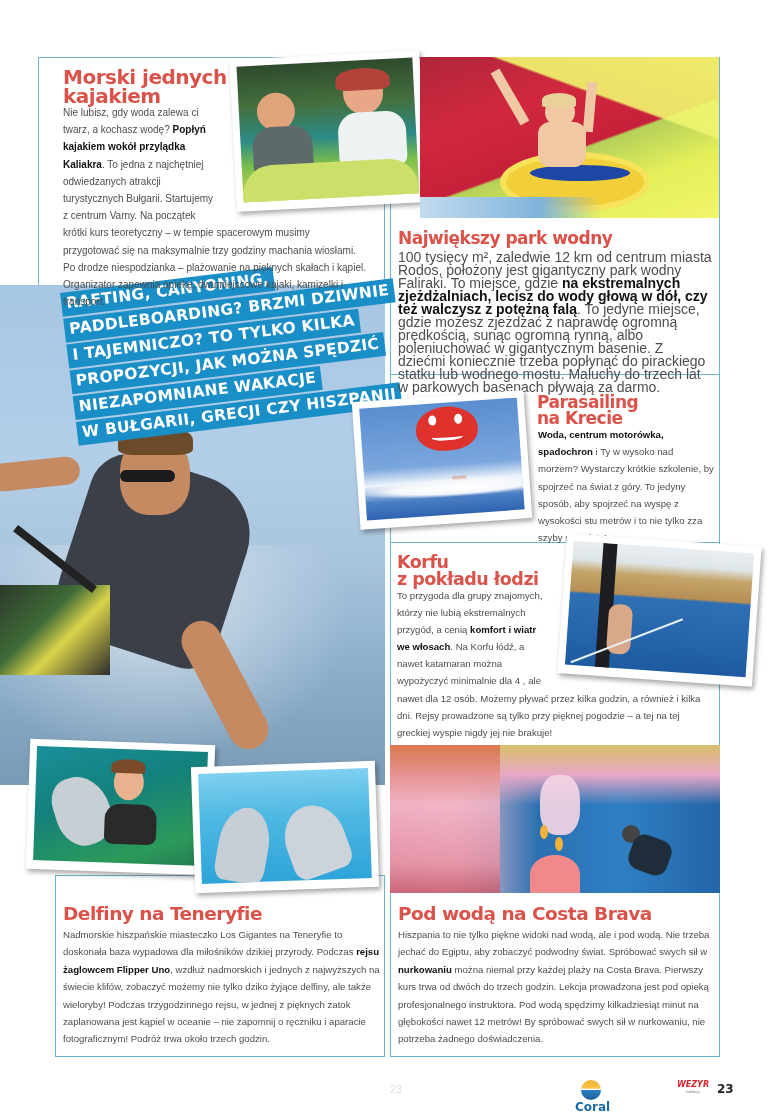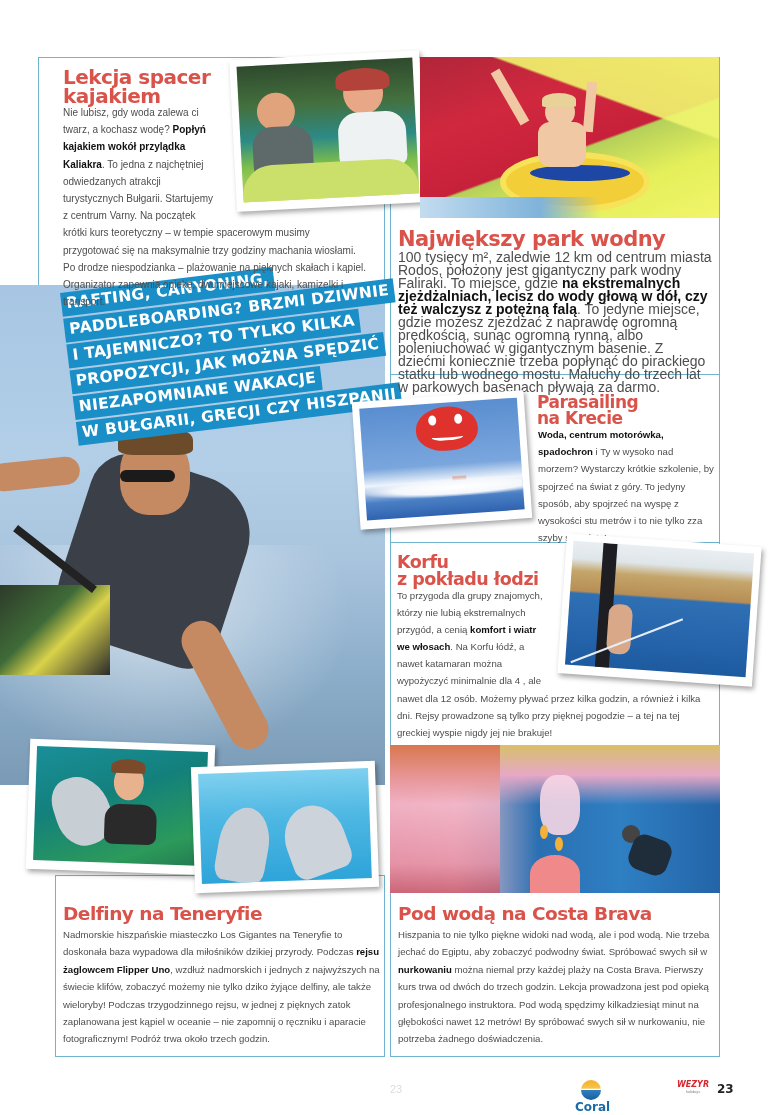--- a/index.html
+++ b/index.html
@@ -64,21 +64,21 @@
 <div class="abs" style="left:60px; top:293px; width:310px; transform:rotate(-7deg); transform-origin:left top;">
   <div class="banner-line">RAFTING, CANYONING,</div><br>
   <div class="banner-line">PADDLEBOARDING? BRZMI DZIWNIE</div><br>
   <div class="banner-line">I TAJEMNICZO? TO TYLKO KILKA</div><br>
   <div class="banner-line">PROPOZYCJI, JAK MOŻNA SPĘDZIĆ</div><br>
   <div class="banner-line">NIEZAPOMNIANE WAKACJE</div><br>
   <div class="banner-line">W BUŁGARII, GRECJI CZY HISZPANII</div>
 </div>
 
 <div class="abs title" style="left:63px; top:68px; font-size:20px;">
-  <div>Lekcja spacer</div>
+  <div>Morski jednych</div>
   <div>kajakiem</div>
 </div>
 <div class="abs body-text" style="left:63px; top:104px; width:305px;">
   <div style="float:right; width:152px; height:117px;"></div>
   <span>Nie lubisz, gdy woda zalewa ci twarz, a kochasz wodę? </span><b>Popłyń kajakiem wokół przylądka Kaliakra</b><span>. To jedna z najchętniej odwiedzanych atrakcji turystycznych Bułgarii. Startujemy z centrum Varny. Na początek krótki kurs teoretyczny – w tempie spacerowym musimy przygotować się na maksymalnie trzy godziny machania wiosłami. Po drodze niespodzianka – plażowanie na pięknych skałach i kąpiel. Organizator zapewnia opiekę, dwumiejscowe kajaki, kamizelki i transport.</span>
 </div>
 
 <div class="photo" style="left:233px; top:55px; width:190px; height:152px; transform:rotate(-3deg);" title="photo-kayak-women">
   <div class="img" style="background:linear-gradient(180deg,#2f4a2d 0%,#44703e 30%,#2c8a86 55%,#7fbf4a 75%,#c9d96a 100%);">
     <div style="position:absolute; left:18px; top:28px; width:38px; height:38px; background:#e0a37c; border-radius:50%;"></div>
@@ -96,21 +96,21 @@
   <div style="position:absolute; left:80px; top:95px; width:150px; height:60px; background:#f2cf38; border-radius:50%; border:6px solid #f6e35a;"></div>
   <div style="position:absolute; left:110px; top:108px; width:100px; height:16px; background:#1e46a5; border-radius:50%;"></div>
   <div style="position:absolute; left:125px; top:40px; width:30px; height:30px; background:#f0c8a4; border-radius:50%;"></div>
   <div style="position:absolute; left:122px; top:36px; width:34px; height:14px; background:#e8d29a; border-radius:50% 50% 10% 10%;"></div>
   <div style="position:absolute; left:118px; top:65px; width:48px; height:45px; background:#f0c8a4; border-radius:12px;"></div>
   <div style="position:absolute; left:85px; top:10px; width:10px; height:60px; background:#f0c8a4; transform:rotate(-30deg);"></div>
   <div style="position:absolute; left:165px; top:25px; width:10px; height:50px; background:#f0c8a4; transform:rotate(5deg);"></div>
   <div style="position:absolute; left:0; top:140px; width:300px; height:21px; background:linear-gradient(90deg,#c3dcf0,#7fb3da 40%,rgba(0,0,0,0) 60%);"></div>
 </div>
 
-<div class="abs title" style="left:398px; top:230px; font-size:21px;">Największy park wodny</div>
+<div class="abs title" style="left:398px; top:230px; font-size:17px;">Największy park wodny</div>
 <div class="abs body-text" style="left:398px; top:251px; width:316px; font-size:14px; line-height:13px;">
   <span>100 tysięcy m², zaledwie 12 km od centrum miasta Rodos, położony jest gigantyczny park wodny Faliraki. To miejsce, gdzie </span><b>na ekstremalnych zjeżdżalniach, lecisz do wody głową w dół, czy też walczysz z potężną falą</b><span>. To jedyne miejsce, gdzie możesz zjeżdżać z naprawdę ogromną prędkością, sunąc ogromną rynną, albo poleniuchować w gigantycznym basenie. Z dziećmi koniecznie trzeba popłynąć do pirackiego statku lub wodnego mostu. Maluchy do trzech lat w parkowych basenach pływają za darmo.</span>
 </div>
 
 <div class="photo" style="left:356px; top:396px; width:172px; height:128px; transform:rotate(-4deg);" title="photo-parasail-smiley">
   <div class="img" style="background:linear-gradient(180deg,#5a8ed0 0%,#7aa6dd 55%,#eef4fb 70%,#4b7fc4 85%,#2f63b0 100%);">
     <div style="position:absolute; left:55px; top:4px; width:62px; height:44px; background:#e0322c; border-radius:50% 50% 45% 45%;"></div>
     <div style="position:absolute; left:68px; top:12px; width:8px; height:10px; background:#fff; border-radius:50%;"></div>
     <div style="position:absolute; left:94px; top:12px; width:8px; height:10px; background:#fff; border-radius:50%;"></div>
     <div style="position:absolute; left:70px; top:30px; width:32px; height:8px; border-bottom:3px solid #fff; border-radius:0 0 50% 50%;"></div>

